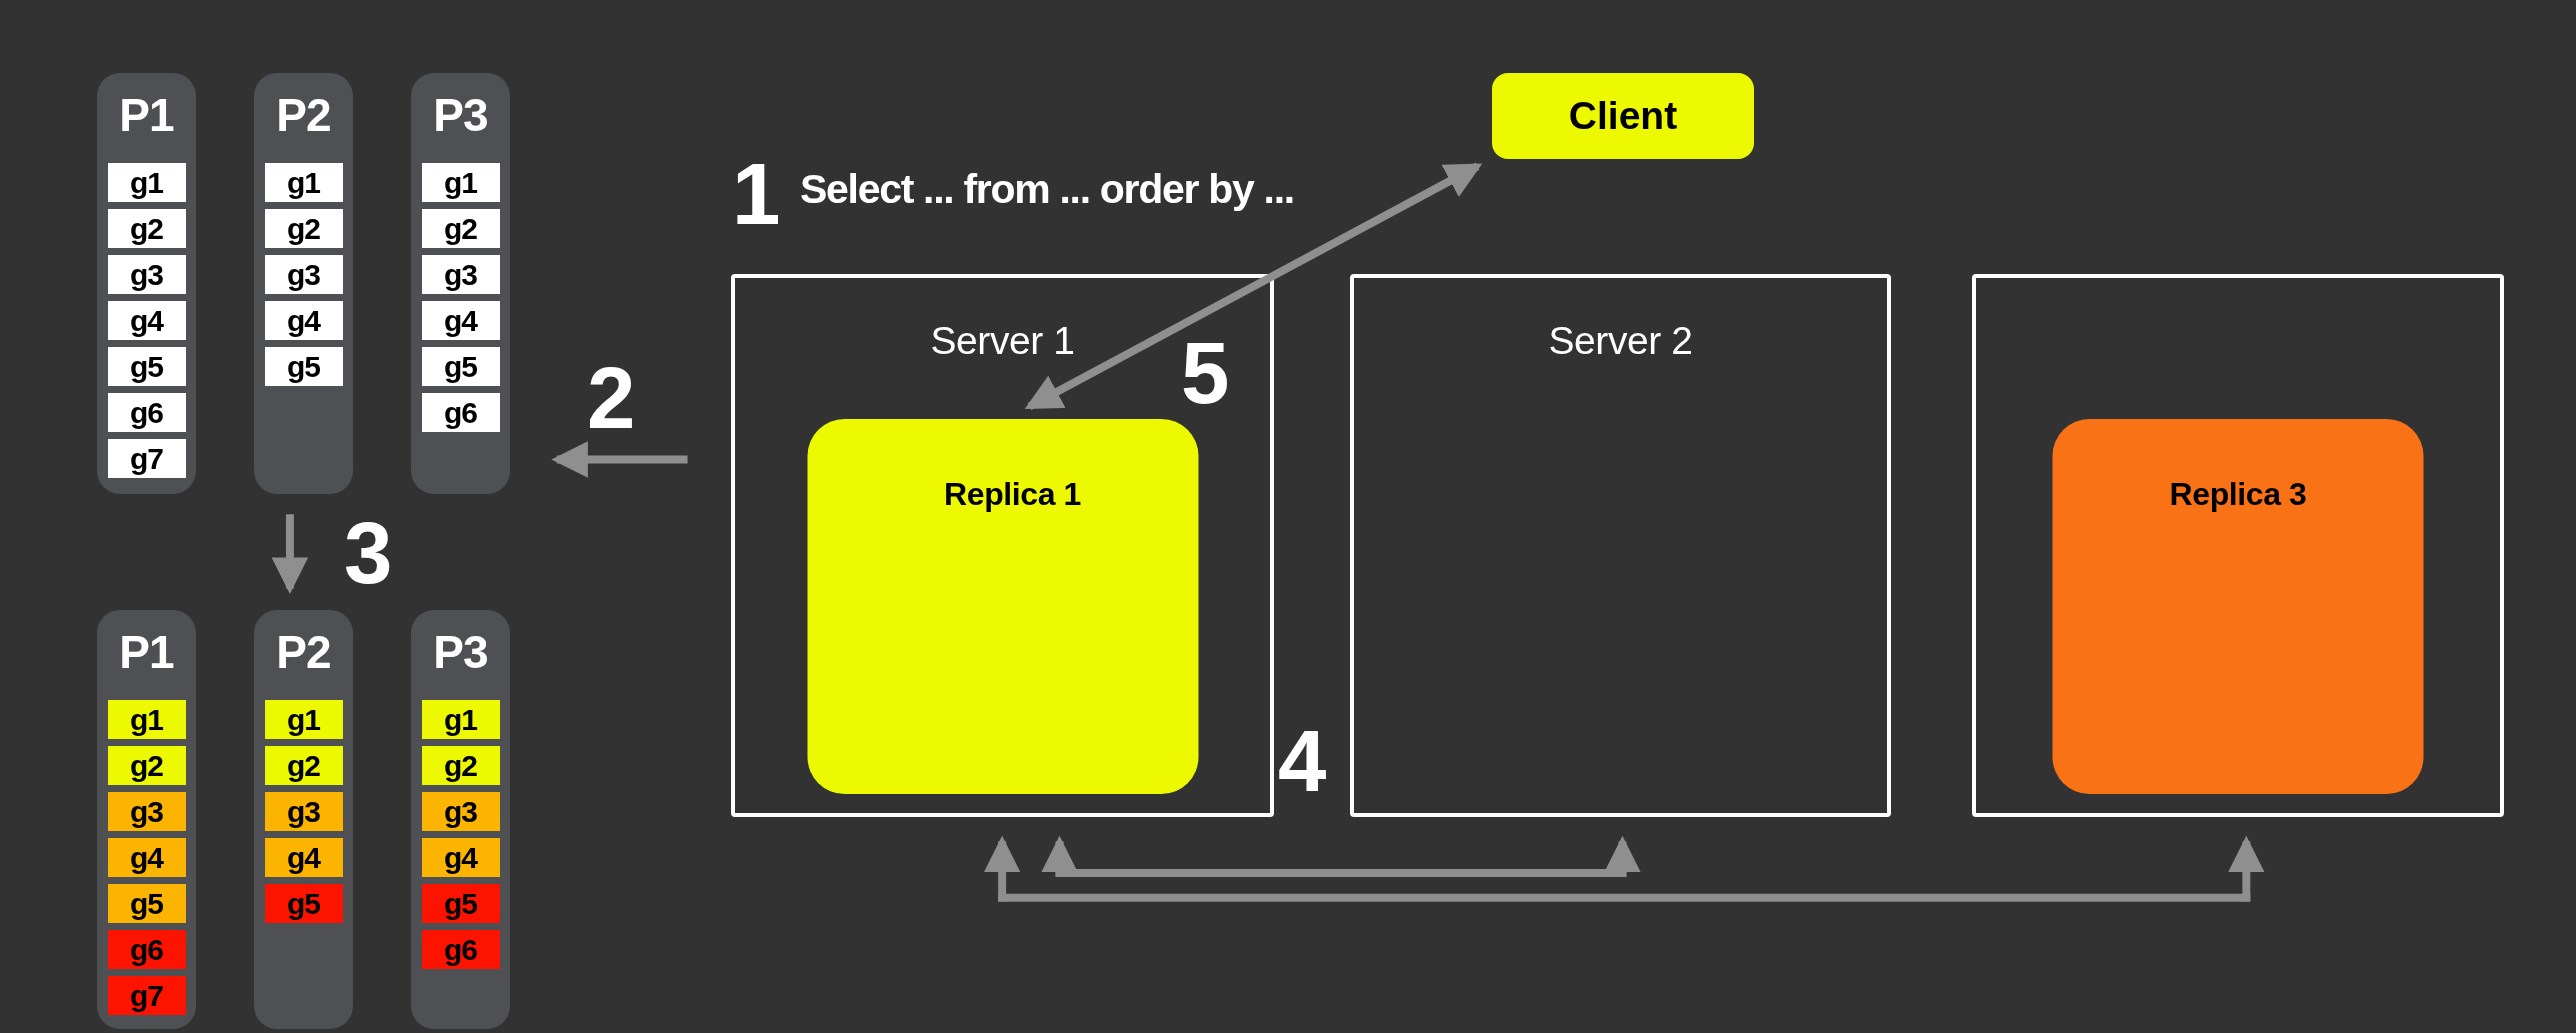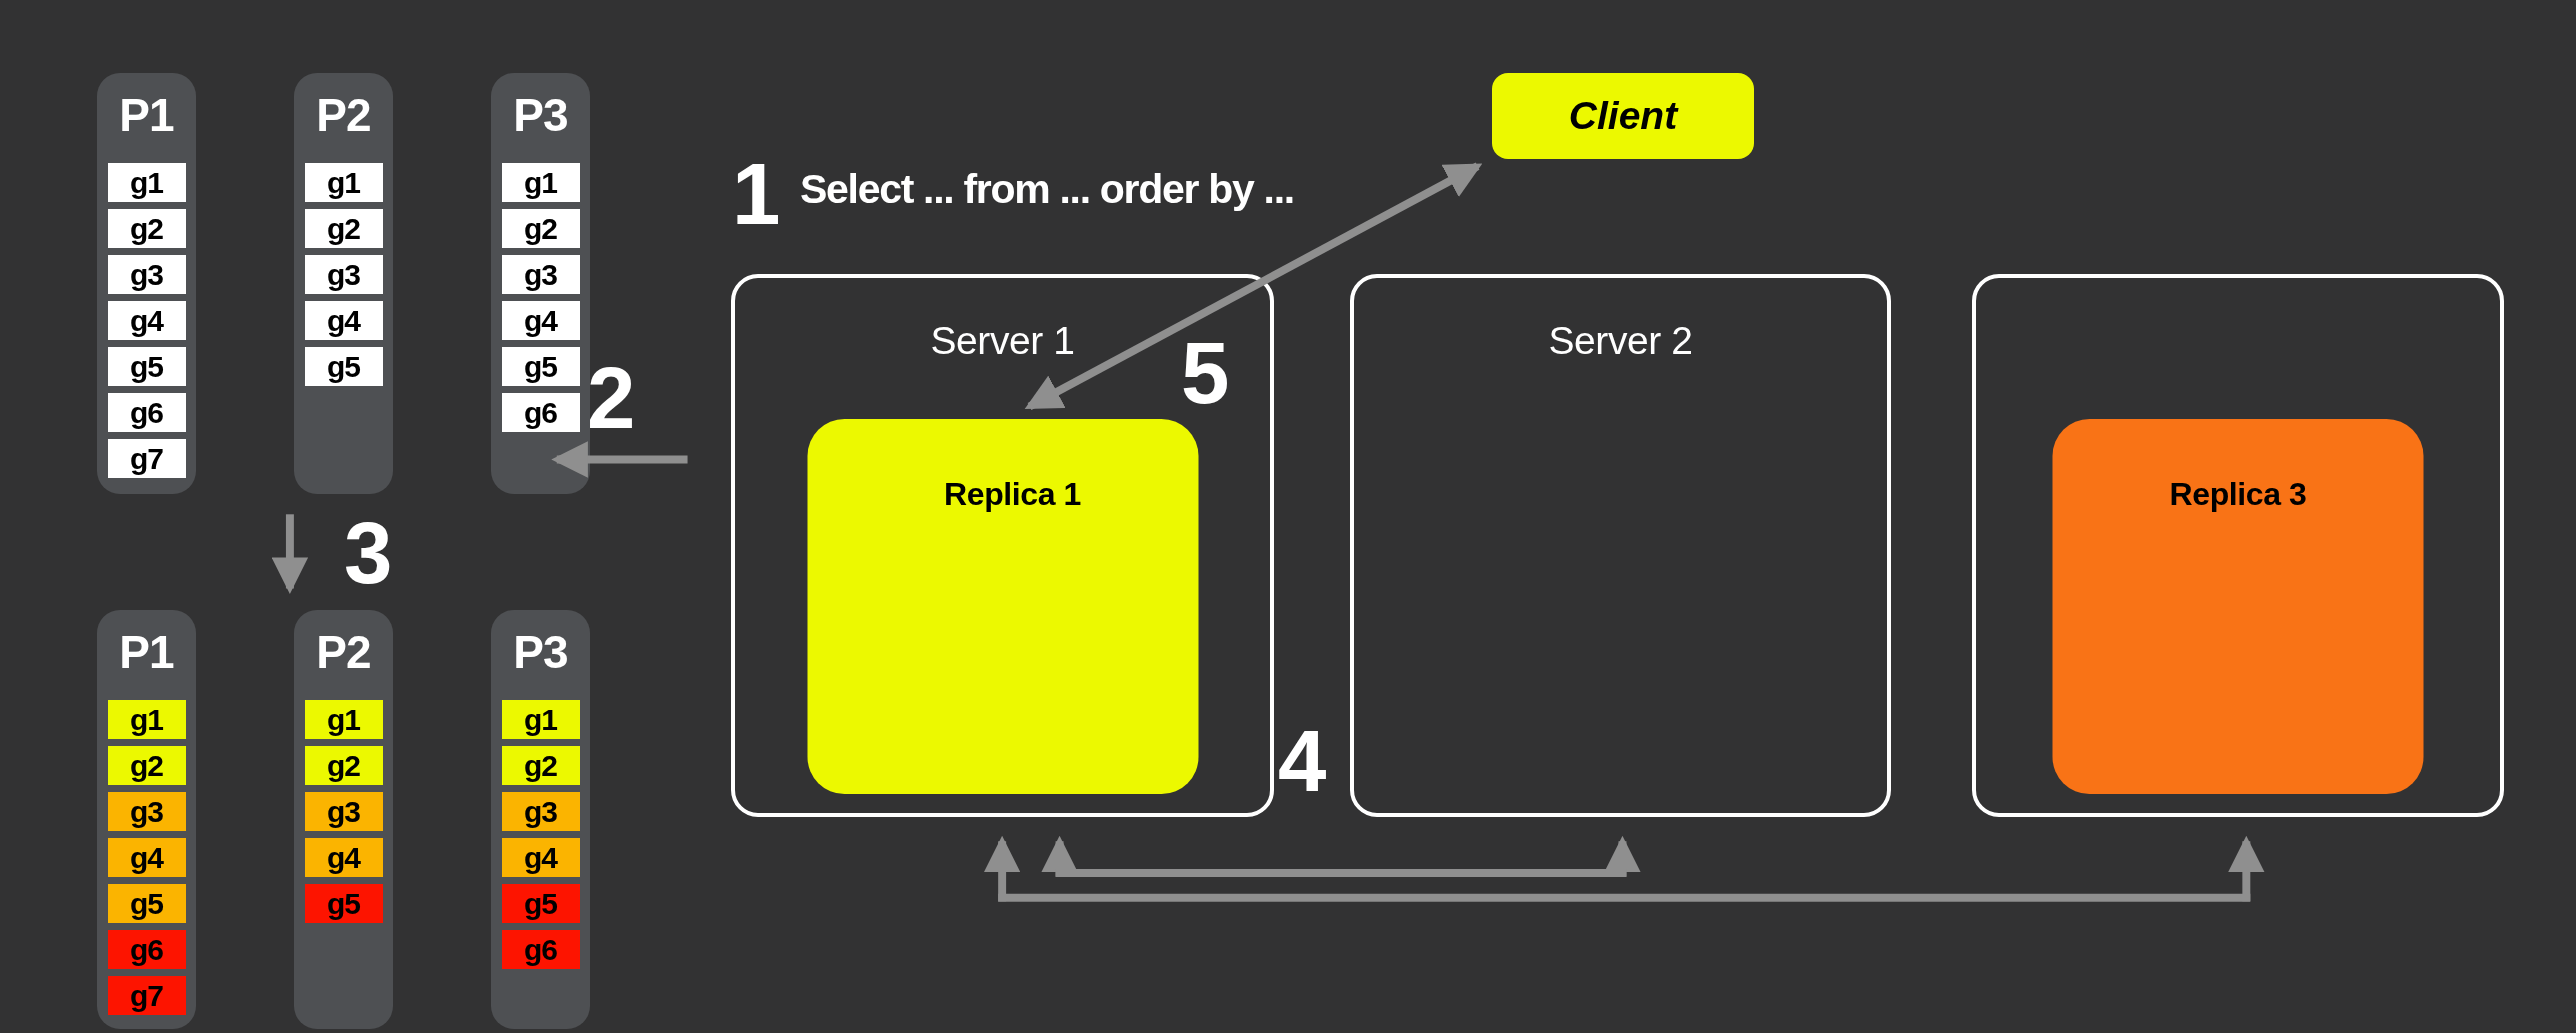--- a/index.html
+++ b/index.html
@@ -3,40 +3,40 @@
 <meta charset="utf-8">
 <style>
   html,body{margin:0;padding:0;background:#323233;}
   .canvas{
     position:relative;width:2576px;height:1033px;background:#323233;
     overflow:hidden;font-family:"Liberation Sans",sans-serif;
   }
   
   #arrow-layer{position:absolute;left:0;top:0;z-index:6;pointer-events:none;}
   
-  .pgroup{position:absolute;display:flex;gap:98px;z-index:2;padding-left:19px;}
+  .pgroup{position:absolute;display:flex;gap:58px;z-index:2;padding-left:19px;}
   #pgroup-before{left:78px;top:73px;}
   #pgroup-after{left:78px;top:610px;}
   .pcol{width:99px;height:421px;background:#4E5053;border-radius:23px;box-sizing:border-box;flex:0 0 auto;}
   #pgroup-after .pcol{height:419px;}
   .pcol-title{margin:19.4px 0 25px 0;height:46px;line-height:46px;text-align:center;
     color:#fff;font-size:46px;font-weight:bold;letter-spacing:-0.9px;}
   .pcell{width:78px;height:39px;margin:0 auto 7px auto;display:flex;align-items:center;justify-content:center;
     color:#000;font-size:30px;font-weight:bold;letter-spacing:-0.9px;}
   
-  .server{position:absolute;top:274px;height:543px;border:4px solid #fff;border-radius:27px;box-sizing:border-box;z-index:2;}
+  .server{position:absolute;top:274px;height:543px;border:4px solid #fff;border-radius:4px;box-sizing:border-box;z-index:2;}
   #server-1{left:731px;width:543px;}
   #server-2{left:1350px;width:541px;}
   #server-3{left:1972px;width:532px;}
   .server-title{margin-top:41px;text-align:center;color:#fff;font-size:39px;font-weight:500;letter-spacing:-0.4px;}
   .replica{position:absolute;left:50%;transform:translateX(-50%);top:141px;width:371px;height:375px;border-radius:37px;}
   .replica-label{padding-top:57px;text-align:center;color:#000;font-size:32px;font-weight:bold;letter-spacing:-0.4px;}
   
   .client{position:absolute;left:1492px;top:73px;width:262px;height:86px;border-radius:16px;
-    display:flex;align-items:center;justify-content:center;color:#000;font-size:39px;font-weight:bold;z-index:3;font-style:italic;}
+    display:flex;align-items:center;justify-content:center;color:#000;font-size:39px;font-weight:bold;z-index:3;}
   
   .step{position:absolute;color:#fff;font-weight:bold;font-size:87px;line-height:1;z-index:7;letter-spacing:-1.8px;}
   #step-1{left:732px;top:150px;}
   #step-2{left:587px;top:354px;}
   #step-3{left:344px;top:509px;}
   #step-4{left:1278px;top:717px;}
   #step-5{left:1181px;top:329px;}
   
   .query-text{position:absolute;left:800px;top:166px;color:#fff;font-size:41px;font-weight:bold;letter-spacing:-1.3px;z-index:3;white-space:nowrap;}
 </style>

